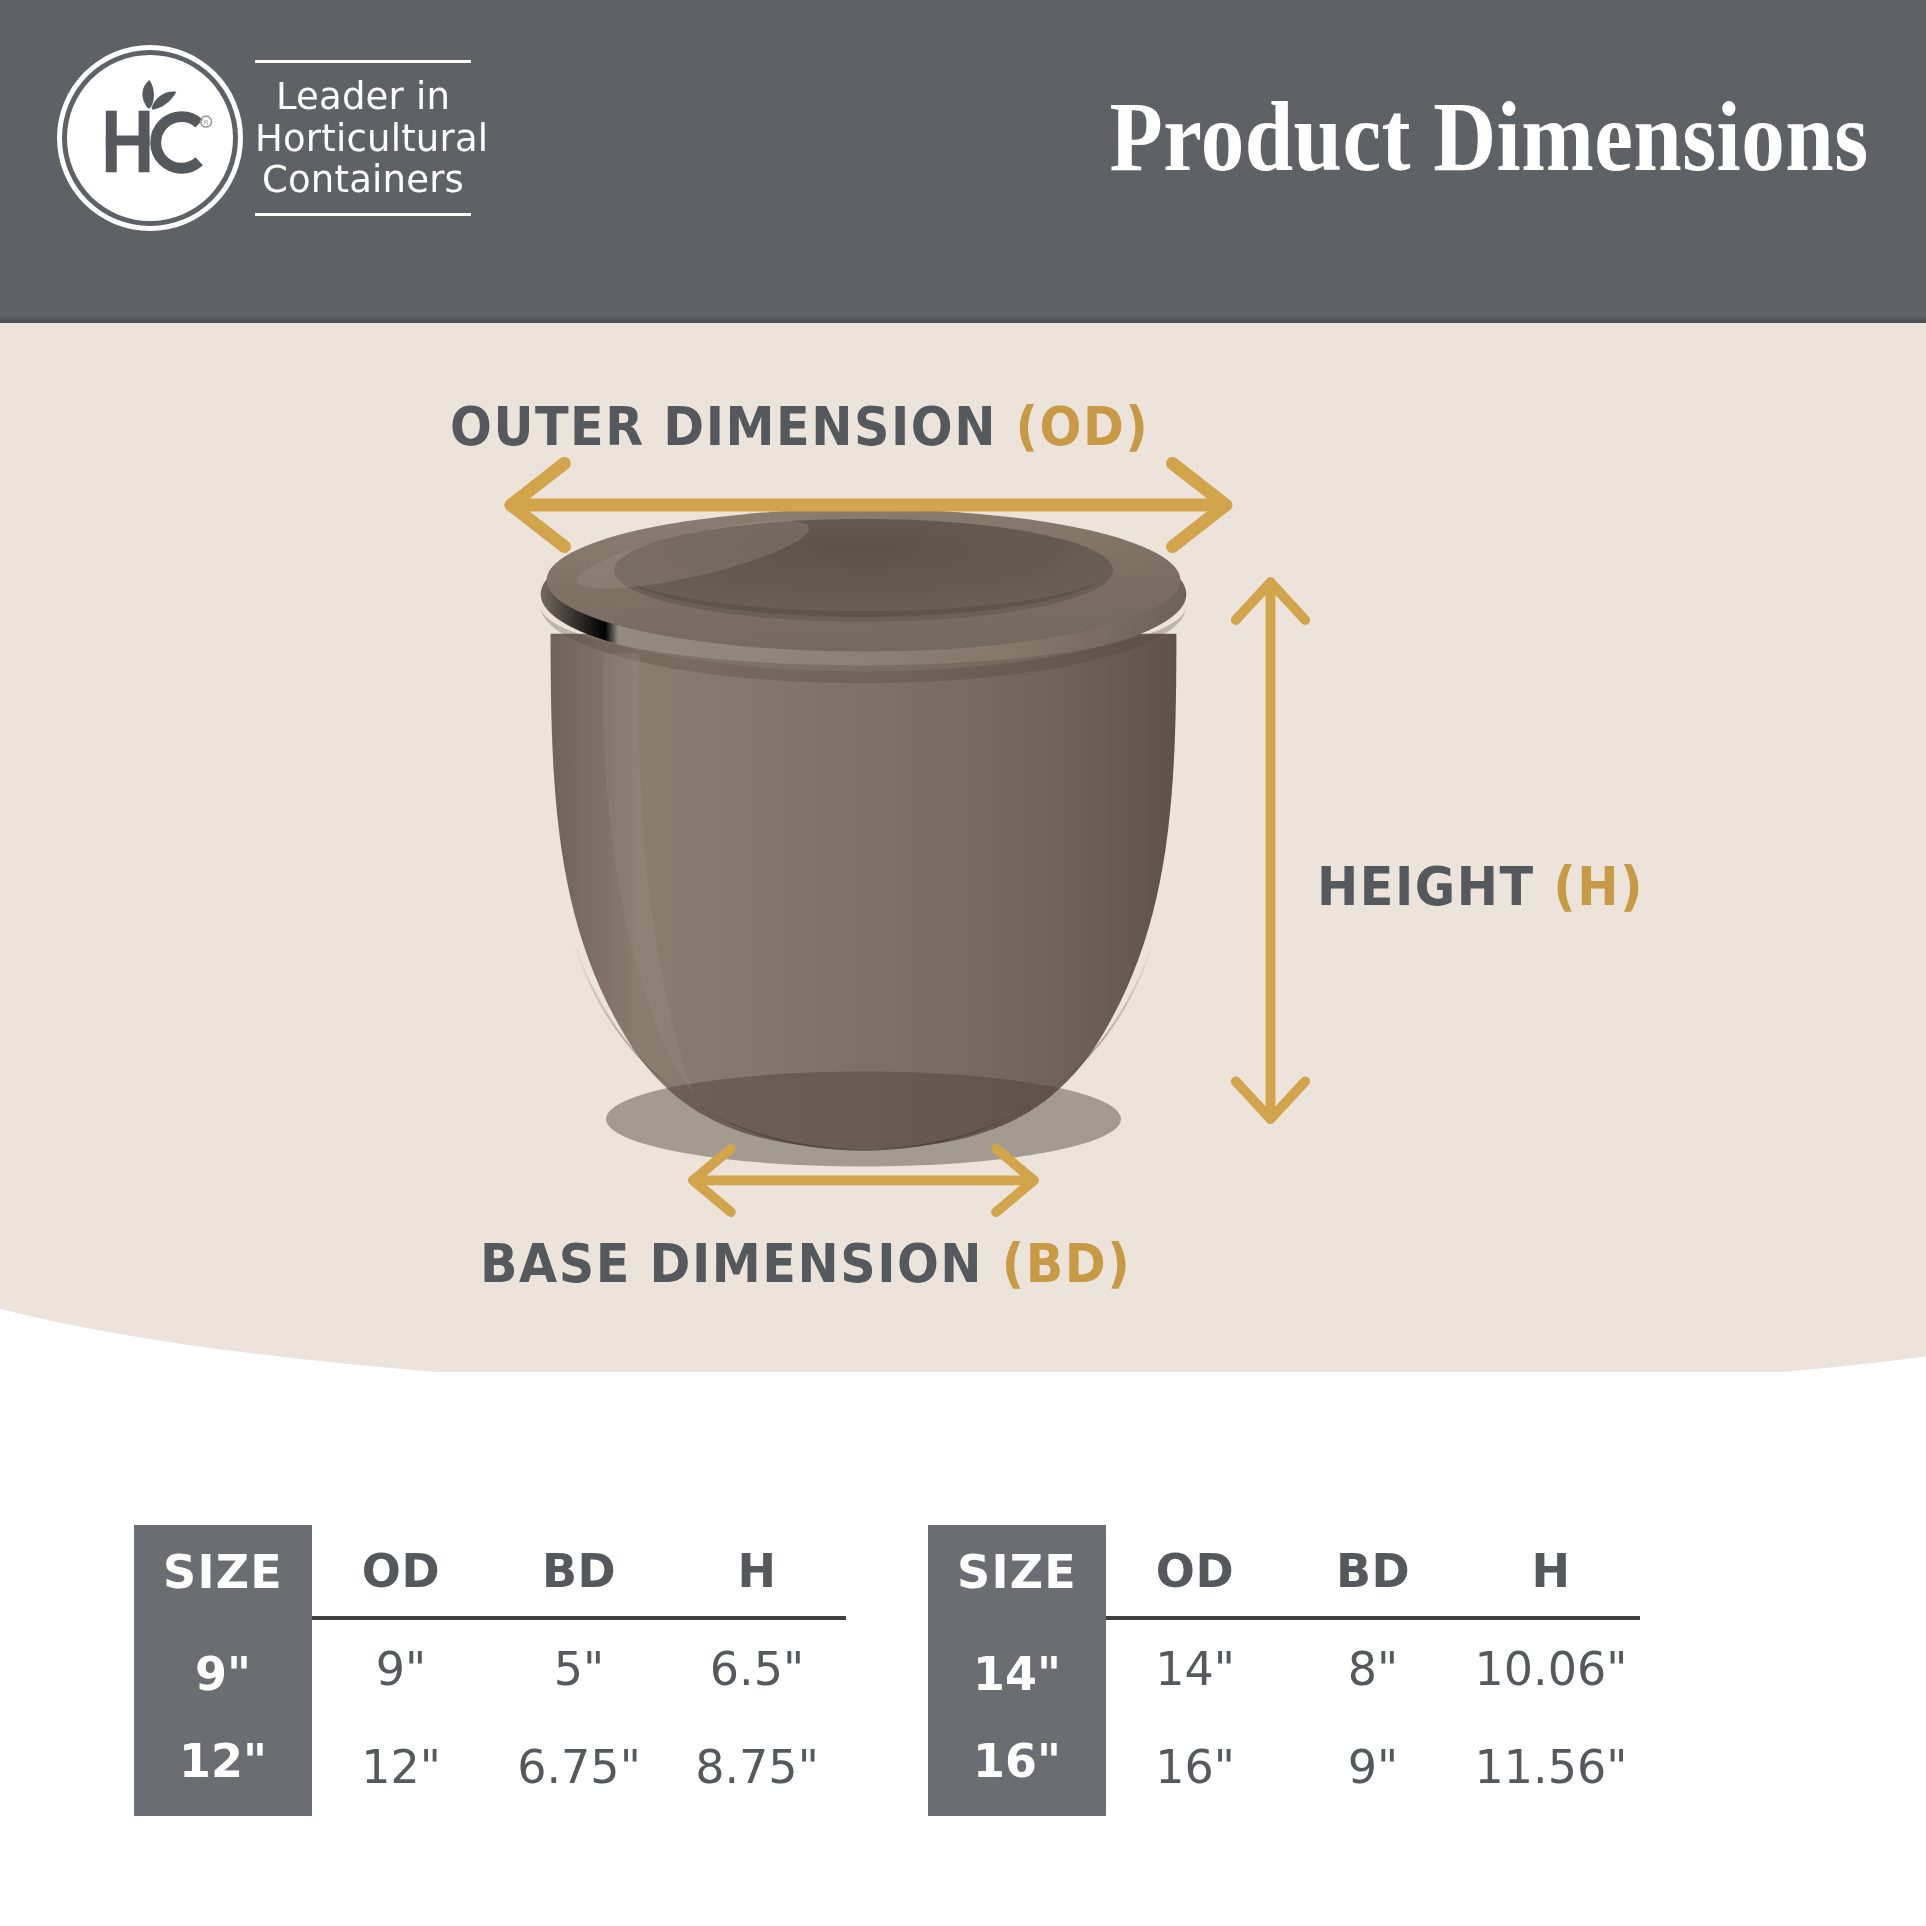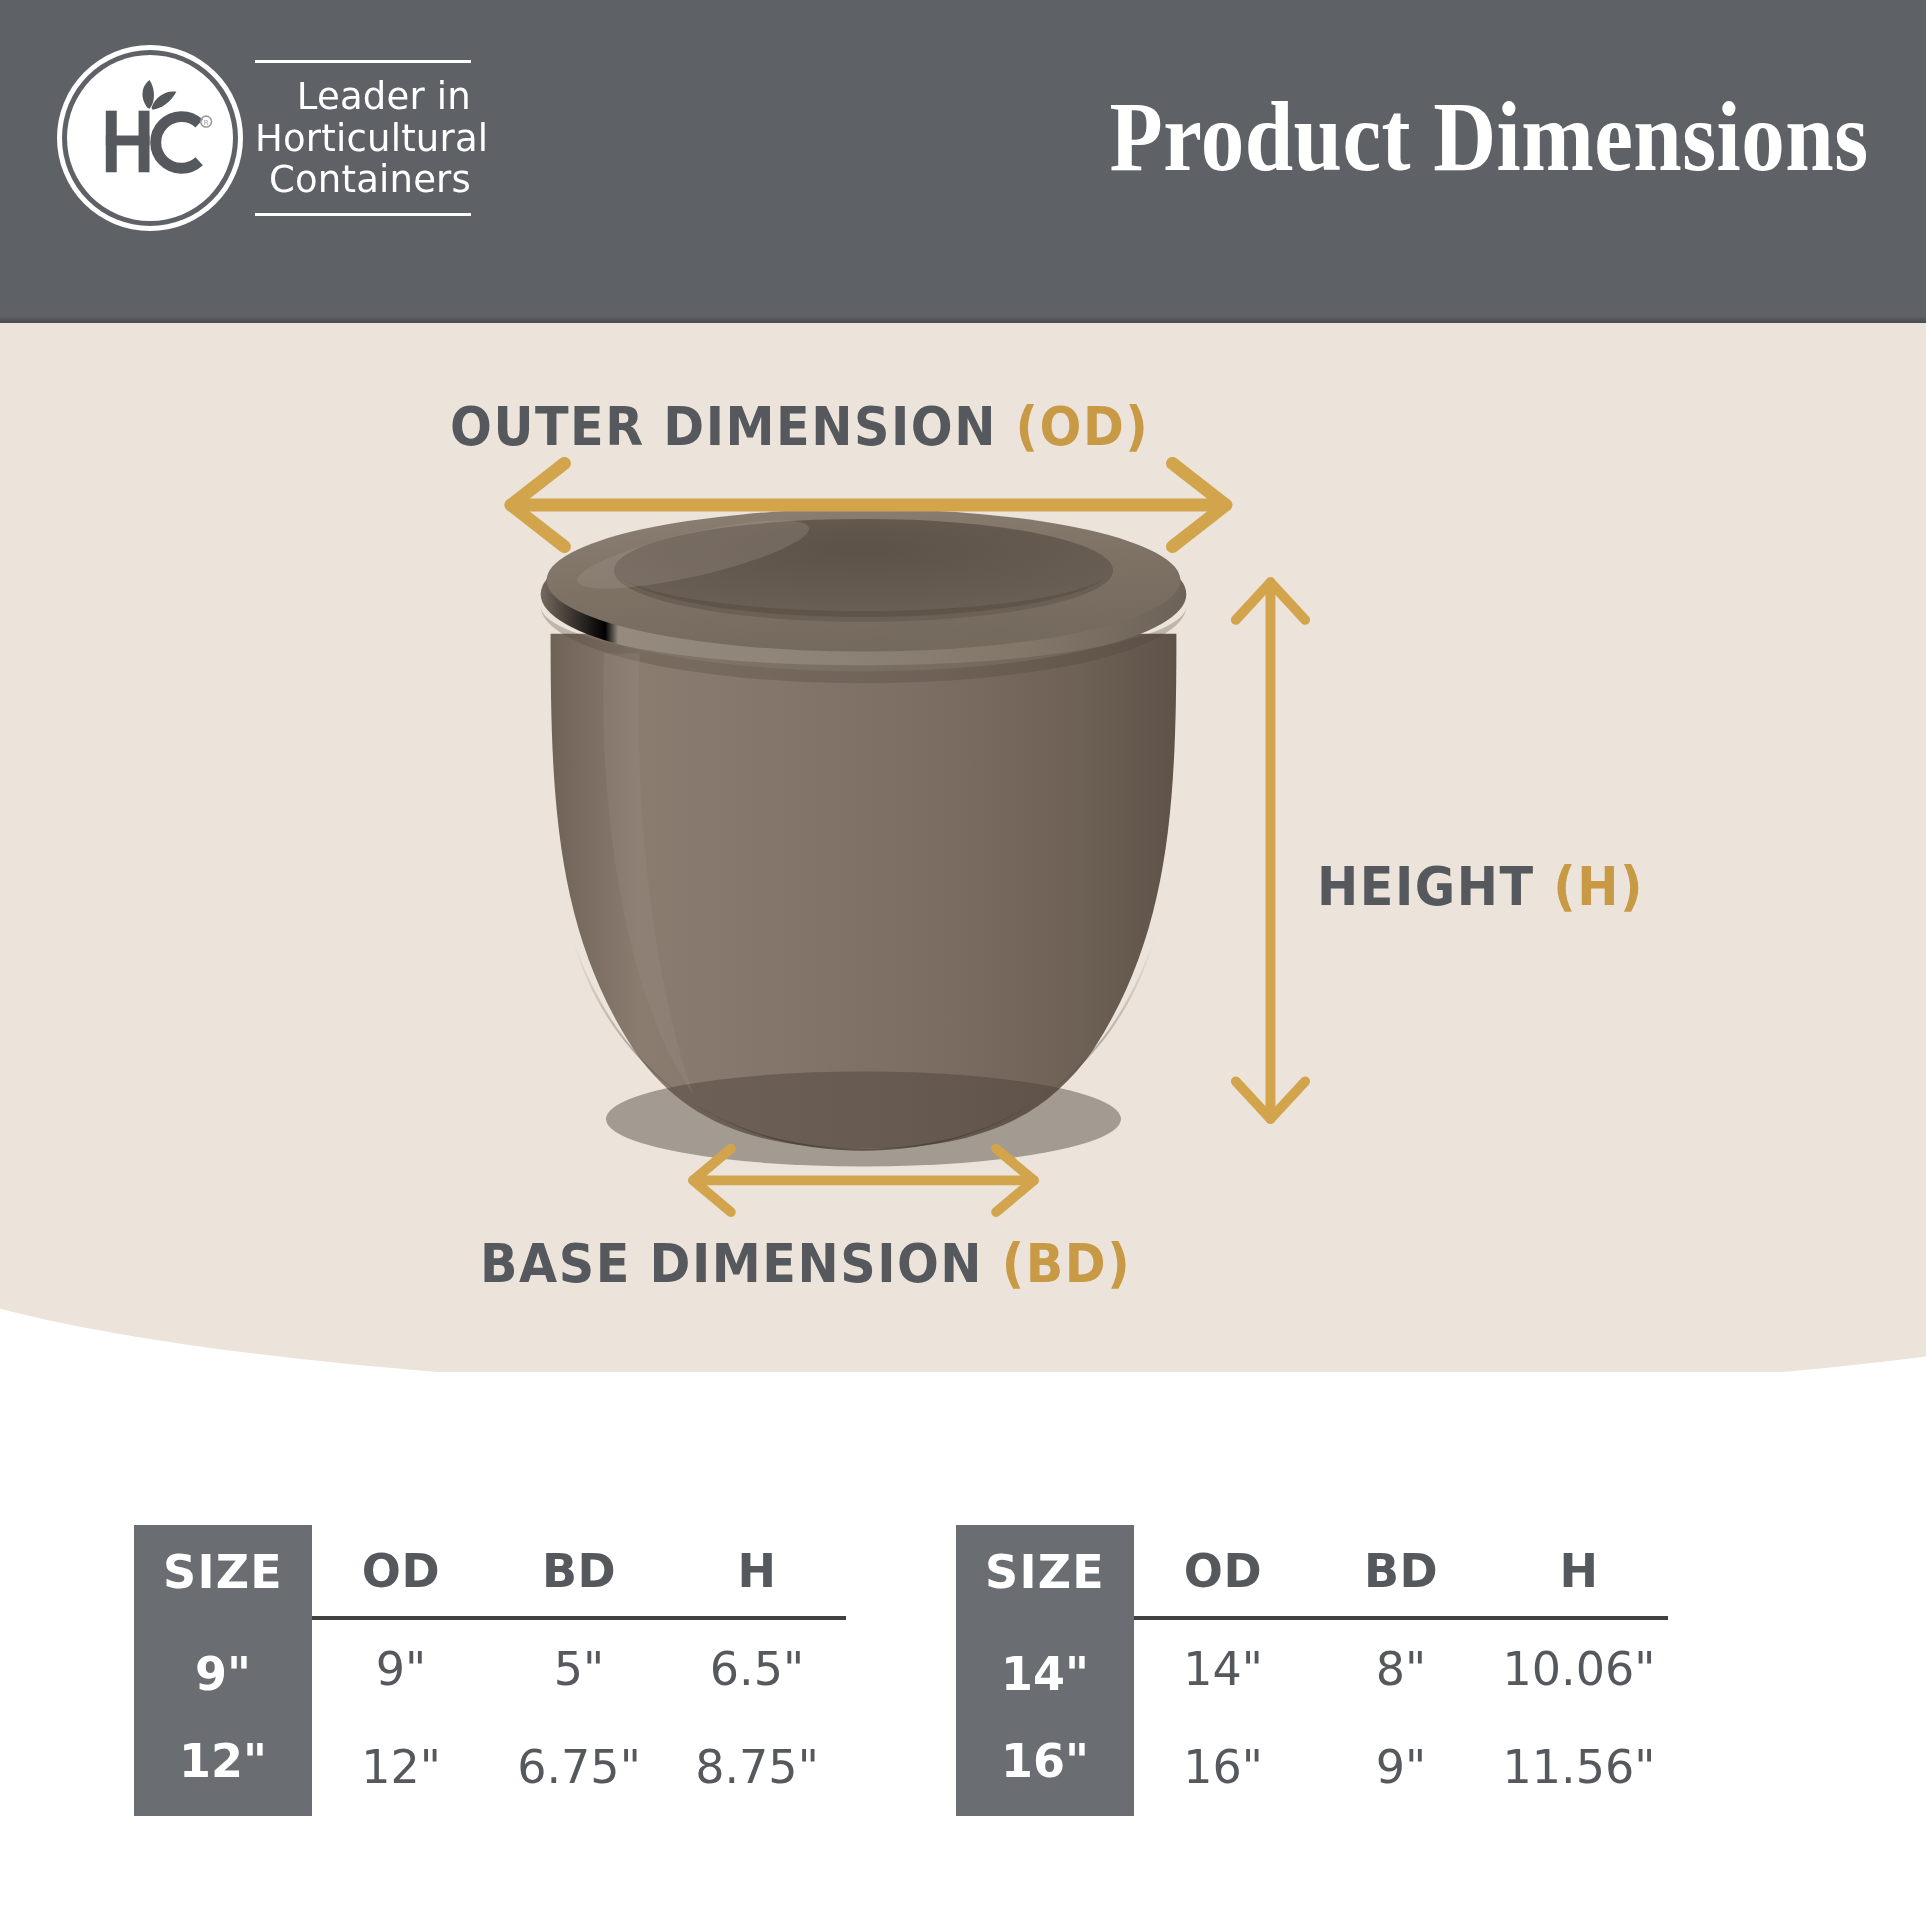--- a/index.html
+++ b/index.html
@@ -55,21 +55,21 @@
   .logo-mark svg { display: block; }
   .logo-text {
     color: #ffffff;
     font-size: 37px;
     line-height: 1.13;
     font-weight: 400;
     letter-spacing: 0.2px;
     padding: 13px 0 12px 0;
     border-top: 3px solid #ffffff;
     border-bottom: 3px solid #ffffff;
-    text-align: right;
+    text-align: center;
     font-family: "DejaVu Sans", sans-serif;
     width: 216px;
   }
   .logo-text span { display: block; white-space: nowrap; }
 
   
   .page-title {
     position: absolute;
     right: 59px;
     top: 87px;
@@ -118,21 +118,21 @@
   
   .tables {
     position: absolute;
     left: 0;
     top: 1525px;
     width: 1927px;
     display: flex;
     justify-content: flex-start;
     padding-left: 134px;
     box-sizing: border-box;
-    gap: 110px;
+    gap: 82px;
   }
   .dim-table {
     border-collapse: collapse;
     font-family: "DejaVu Sans", sans-serif;
     table-layout: fixed;
   }
   .dim-table th, .dim-table td {
     text-align: center;
     vertical-align: middle;
     padding: 0;

